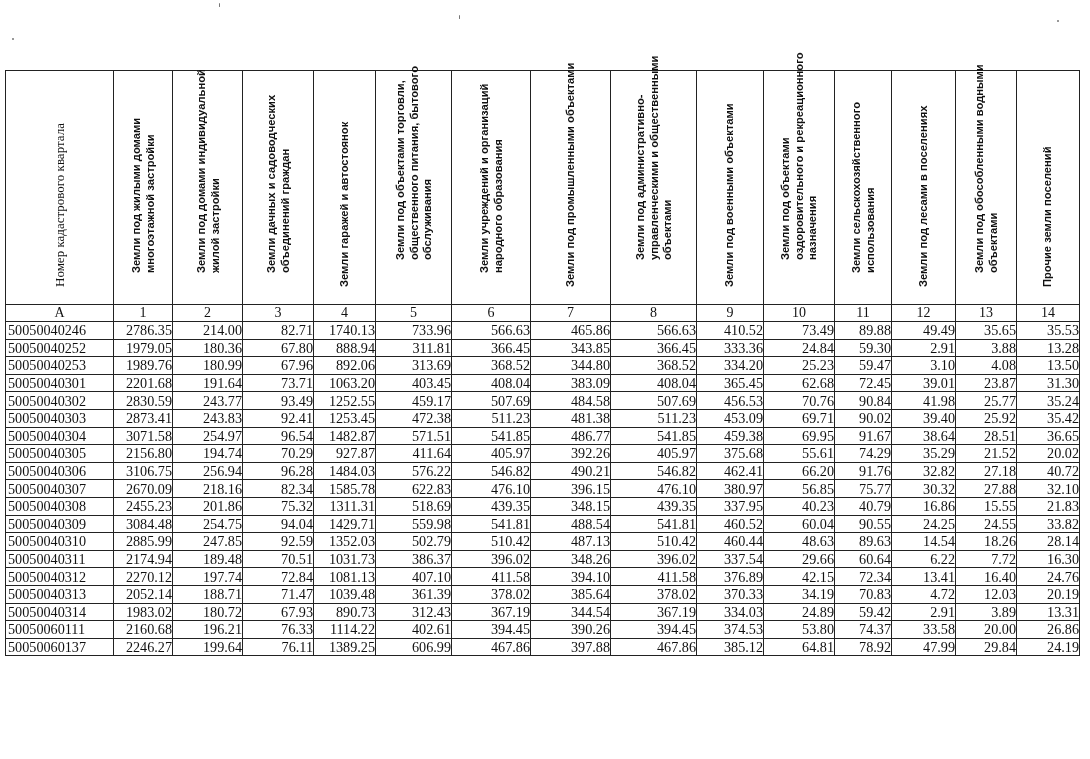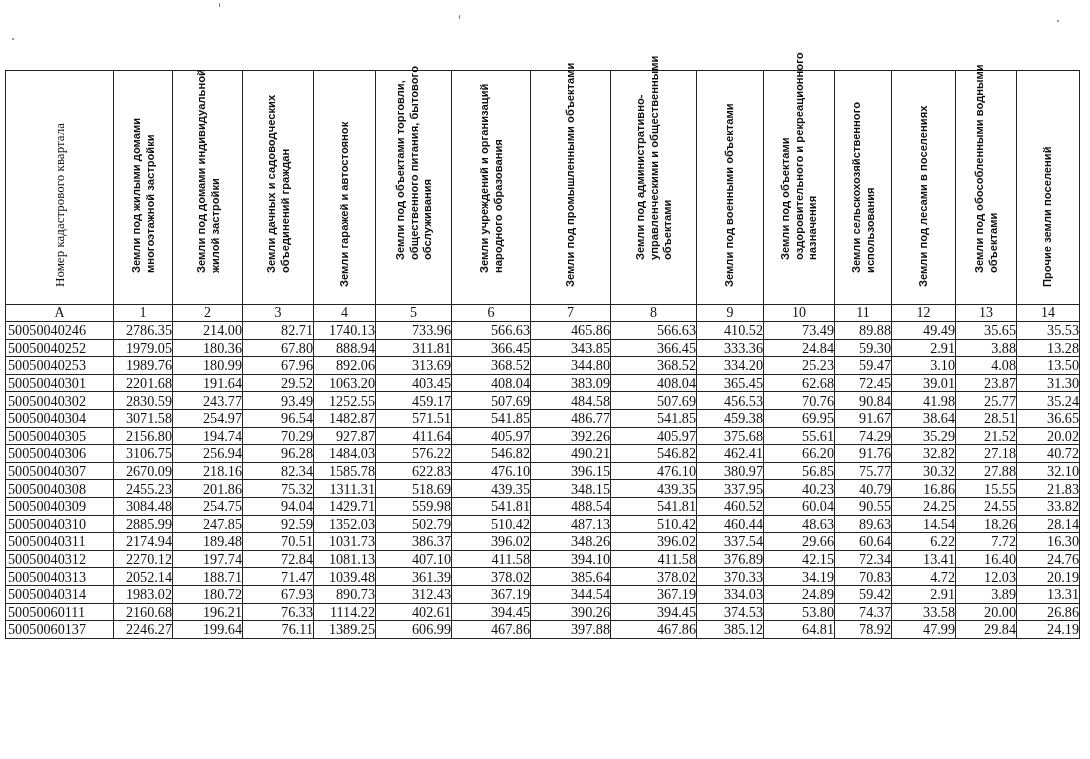--- a/index.html
+++ b/index.html
@@ -160,21 +160,21 @@
         <td class="cell">25.23</td>
         <td class="cell">59.47</td>
         <td class="cell">3.10</td>
         <td class="cell">4.08</td>
         <td class="cell">13.50</td>
       </tr>
       <tr>
         <td class="cell code">50050040301</td>
         <td class="cell">2201.68</td>
         <td class="cell">191.64</td>
-        <td class="cell">29.52</td>
+        <td class="cell">73.71</td>
         <td class="cell">1063.20</td>
         <td class="cell">403.45</td>
         <td class="cell">408.04</td>
         <td class="cell">383.09</td>
         <td class="cell">408.04</td>
         <td class="cell">365.45</td>
         <td class="cell">62.68</td>
         <td class="cell">72.45</td>
         <td class="cell">39.01</td>
         <td class="cell">23.87</td>
@@ -191,20 +191,37 @@
         <td class="cell">484.58</td>
         <td class="cell">507.69</td>
         <td class="cell">456.53</td>
         <td class="cell">70.76</td>
         <td class="cell">90.84</td>
         <td class="cell">41.98</td>
         <td class="cell">25.77</td>
         <td class="cell">35.24</td>
       </tr>
       <tr>
+        <td class="cell code">50050040303</td>
+        <td class="cell">2873.41</td>
+        <td class="cell">243.83</td>
+        <td class="cell">92.41</td>
+        <td class="cell">1253.45</td>
+        <td class="cell">472.38</td>
+        <td class="cell">511.23</td>
+        <td class="cell">481.38</td>
+        <td class="cell">511.23</td>
+        <td class="cell">453.09</td>
+        <td class="cell">69.71</td>
+        <td class="cell">90.02</td>
+        <td class="cell">39.40</td>
+        <td class="cell">25.92</td>
+        <td class="cell">35.42</td>
+      </tr>
+      <tr>
         <td class="cell code">50050040304</td>
         <td class="cell">3071.58</td>
         <td class="cell">254.97</td>
         <td class="cell">96.54</td>
         <td class="cell">1482.87</td>
         <td class="cell">571.51</td>
         <td class="cell">541.85</td>
         <td class="cell">486.77</td>
         <td class="cell">541.85</td>
         <td class="cell">459.38</td>

